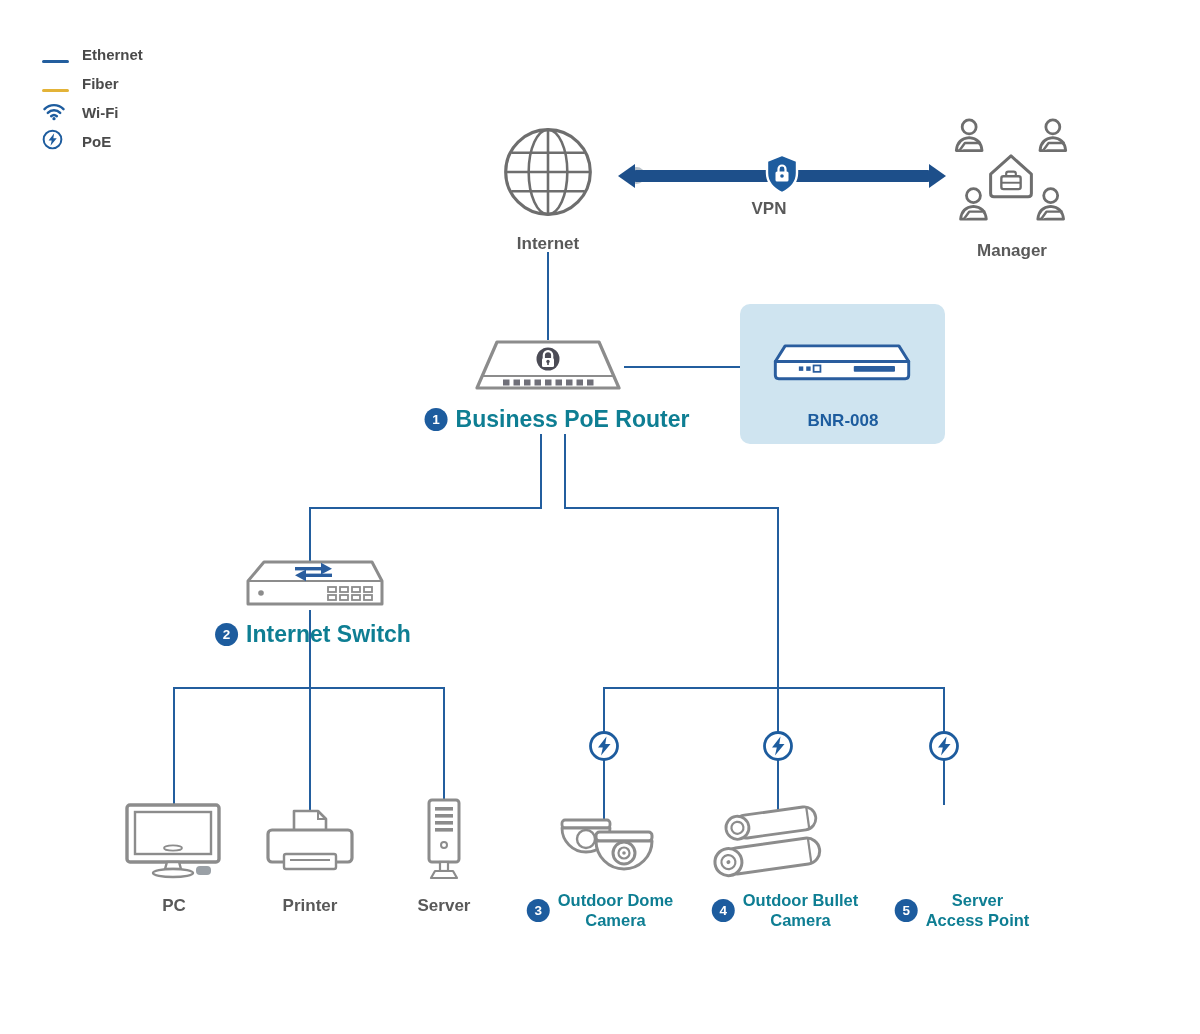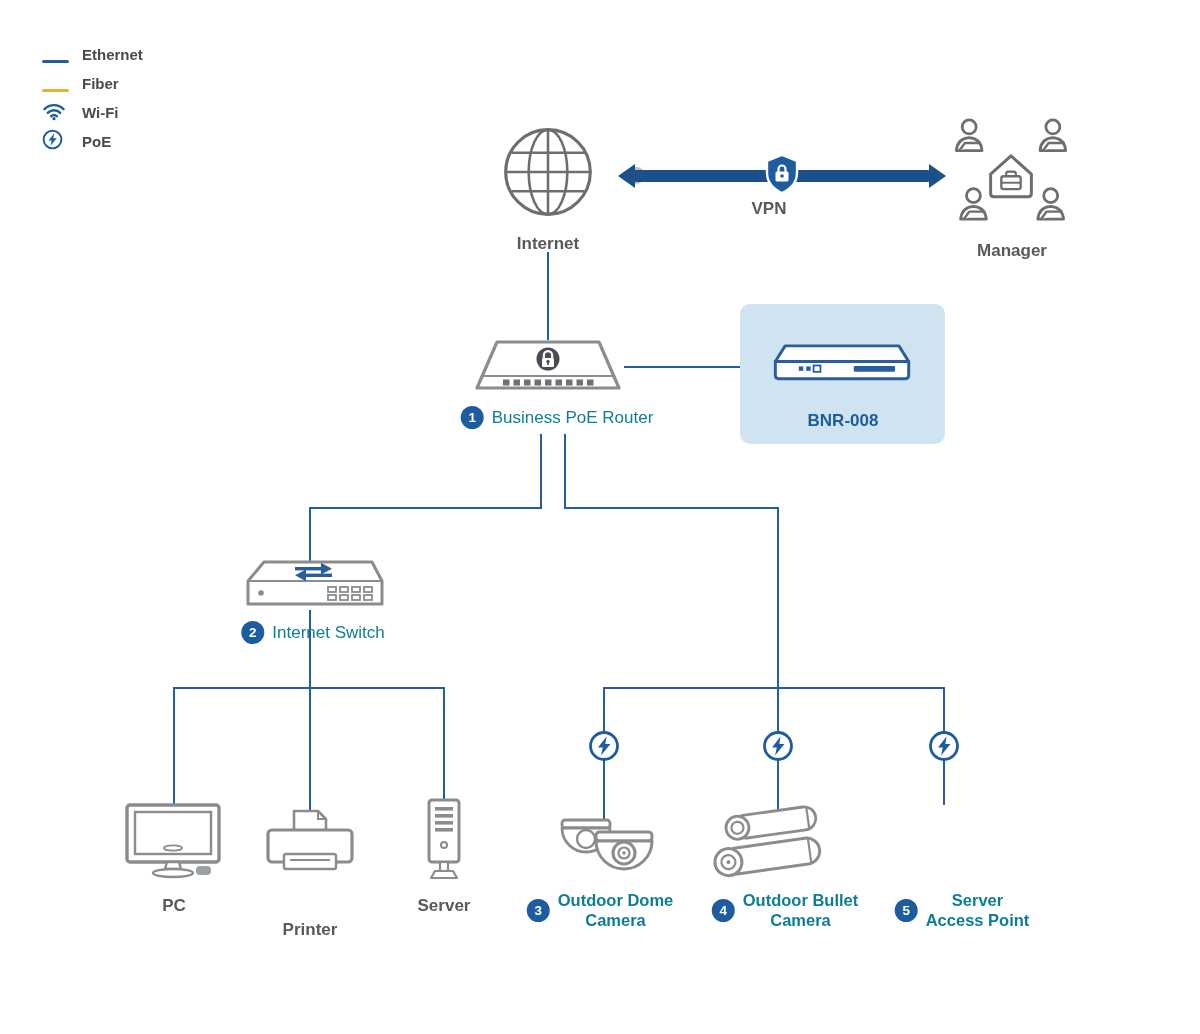--- a/index.html
+++ b/index.html
@@ -6,21 +6,21 @@
   .canvas{
     position:relative;width:1200px;height:1034px;background:#ffffff;overflow:hidden;
     font-family:"Liberation Sans", sans-serif;
   }
   .edge{position:absolute;background:#235e9e;z-index:1;}
   .node{position:absolute;z-index:2;}
   .lbl{position:absolute;z-index:3;transform:translateX(-50%);font-weight:bold;font-size:17px;color:#595959;white-space:nowrap;}
   .lbl-blue{color:#1d5c9e;}
   .badge-row{position:absolute;z-index:3;transform:translateX(-50%);display:flex;align-items:center;gap:8px;}
   .badge{width:23px;height:23px;border-radius:50%;background:#1d5c9e;color:#fff;font-size:13.5px;font-weight:bold;display:flex;align-items:center;justify-content:center;flex:none;}
-  .tlabel{font-weight:normal;font-size:17px;color:#0e7e93;white-space:nowrap;}
+  .tlabel{font-weight:bold;font-size:23px;color:#0e7e93;white-space:nowrap;}
   .tcol{display:flex;flex-direction:column;align-items:center;font-weight:bold;font-size:16.5px;color:#0e7e93;line-height:1.22;white-space:nowrap;}
   
   .legend{position:absolute;left:42px;top:34px;z-index:3;}
   .legend-row{display:flex;align-items:flex-end;gap:10px;height:29px;}
   .legend-icon{width:30px;display:flex;align-items:center;justify-content:flex-start;}
   .legend-text{font-size:15px;font-weight:bold;color:#4a4a4a;}
   .lg-line{width:27px;height:3px;border-radius:1.5px;}
   
   .callout{position:absolute;left:740px;top:304px;width:205px;height:140px;background:#cfe4f0;border-radius:10px;z-index:2;}
   
@@ -241,21 +241,21 @@
 
   <div class="node" style="left:264px;top:808px;">
     <svg viewBox="0 0 92 74" width="92" height="74">
       <path d="M30 24 V3 H54 L62 11 V24" fill="#fff" stroke="#8c8c8c" stroke-width="2.6" stroke-linejoin="round"></path>
       <path d="M54 3 V11 H62" fill="none" stroke="#8c8c8c" stroke-width="2"></path>
       <rect x="4" y="22" width="84" height="32" rx="4" fill="#fff" stroke="#8c8c8c" stroke-width="3.2"></rect>
       <rect x="20" y="46" width="52" height="15" rx="2" fill="#fff" stroke="#8c8c8c" stroke-width="2.4"></rect>
       <line x1="26" y1="52" x2="66" y2="52" stroke="#8c8c8c" stroke-width="1.8"></line>
     </svg>
   </div>
-  <div class="lbl" style="left:310px;top:920px;">Printer</div>
+  <div class="lbl" style="left:310px;top:896px;">Printer</div>
 
   <div class="node" style="left:421px;top:798px;">
     <svg viewBox="0 0 46 86" width="46" height="86">
       <rect x="8" y="2" width="30" height="62" rx="3" fill="#fff" stroke="#8c8c8c" stroke-width="3"></rect>
       <rect x="14" y="9" width="18" height="3.6" fill="#8c8c8c"></rect>
       <rect x="14" y="16" width="18" height="3.6" fill="#8c8c8c"></rect>
       <rect x="14" y="23" width="18" height="3.6" fill="#8c8c8c"></rect>
       <rect x="14" y="30" width="18" height="3.6" fill="#8c8c8c"></rect>
       <circle cx="23" cy="47" r="3" fill="none" stroke="#8c8c8c" stroke-width="2"></circle>
       <rect x="19" y="64" width="8" height="9" fill="#fff" stroke="#8c8c8c" stroke-width="2.2"></rect>

